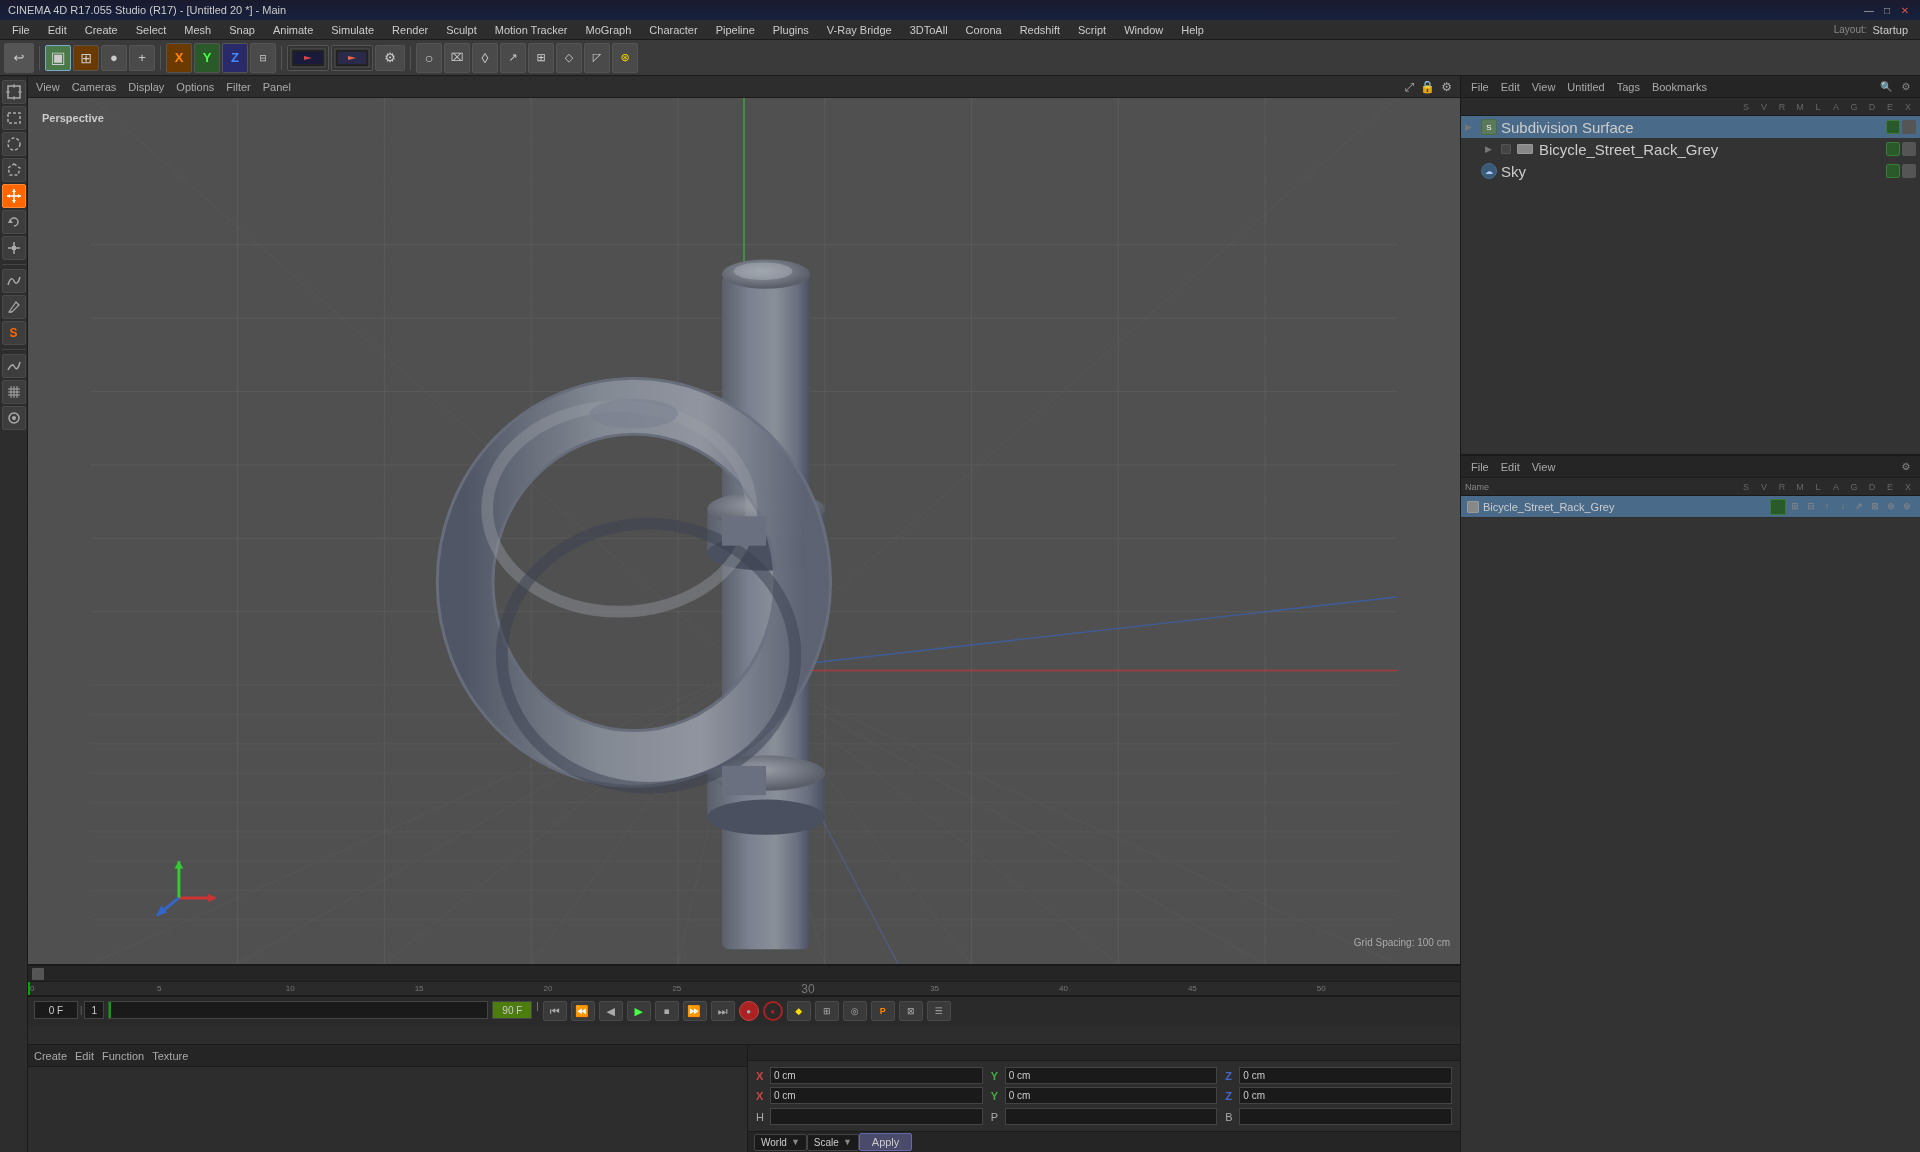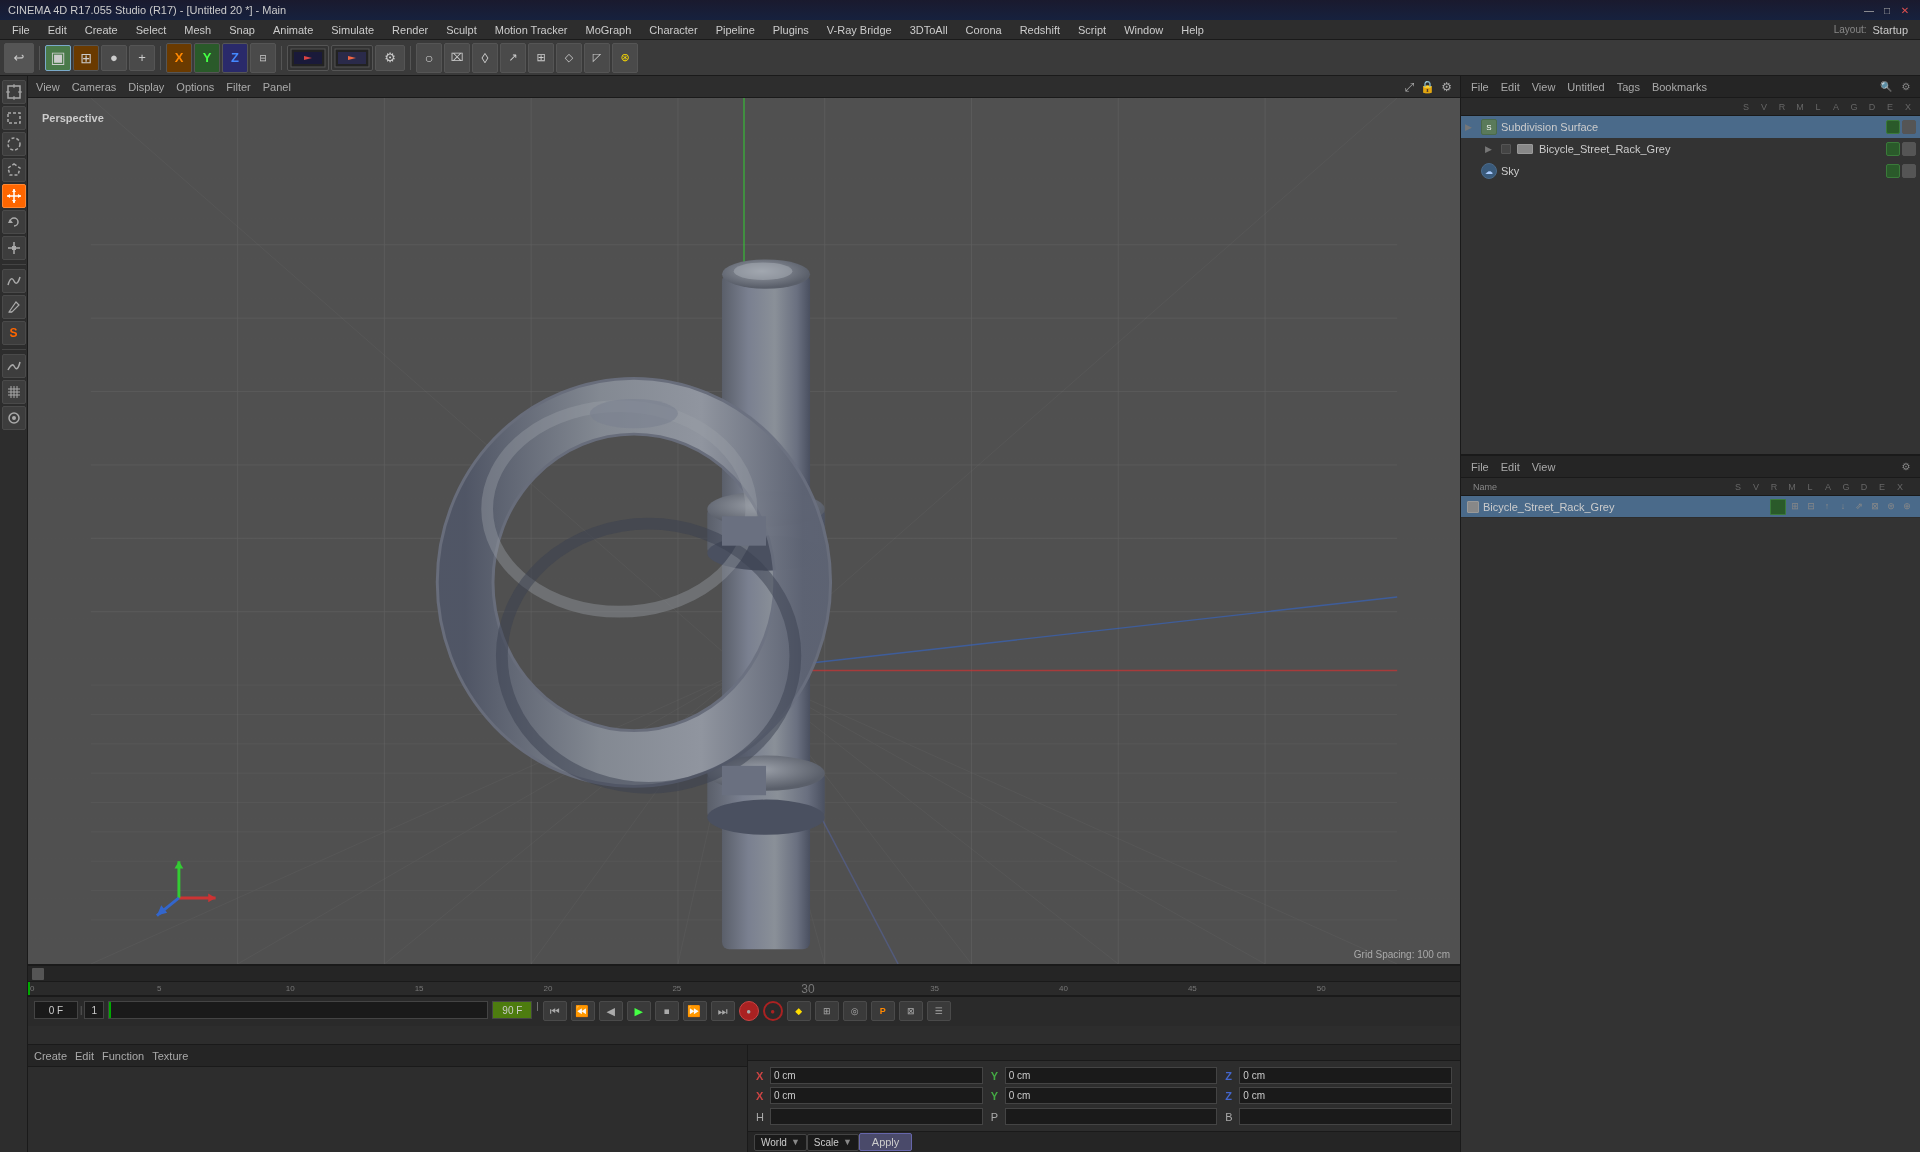--- a/index.html
+++ b/index.html
@@ -186,21 +186,21 @@
       left: 14px;
       color: #ccc;
       font-size: 11px;
       font-weight: bold;
       z-index: 10;
     }
 
     
     .grid-spacing-label {
       position: absolute;
-      bottom: 4px;
+      bottom: 16px;
       right: 10px;
       color: #aaa;
       font-size: 10px;
       z-index: 10;
     }
 
     
     #right-panel {
       width: 460px;
       background: #2d2d2d;
@@ -247,21 +247,21 @@
       cursor: pointer;
     }
     .object-item.selected { background: #4a6a8a; }
     .object-item .expand-icon {
       width: 12px;
       color: #777;
       font-size: 9px;
     }
     .object-item .obj-name {
       flex: 1;
-      font-size: 11px;
+      font-size: 15px;
       color: #ccc;
     }
     .object-item .obj-controls {
       display: flex;
       gap: 2px;
       align-items: center;
     }
     .obj-control-dot {
       width: 14px;
       height: 14px;
@@ -969,21 +969,21 @@
 
       <div class="panel-header">
         <div class="panel-menu-item">File</div>
         <div class="panel-menu-item">Edit</div>
         <div class="panel-menu-item">View</div>
         <div class="header-icon-row">
           <div class="h-icon">⚙</div>
         </div>
       </div>
 
-      <div style="height:18px; background:#2a2a2a; display:flex; align-items:center; padding:0 12px; border-bottom:1px solid #1a1a1a;">
+      <div style="height:18px; background:#2a2a2a; display:flex; align-items:center; padding:0 4px; border-bottom:1px solid #1a1a1a;">
         <span style="flex:1; font-size:9px; color:#888;">Name</span>
         <div style="display:flex; gap:2px;">
           <span style="width:16px; text-align:center; font-size:9px; color:#666;">S</span>
           <span style="width:16px; text-align:center; font-size:9px; color:#666;">V</span>
           <span style="width:16px; text-align:center; font-size:9px; color:#666;">R</span>
           <span style="width:16px; text-align:center; font-size:9px; color:#666;">M</span>
           <span style="width:16px; text-align:center; font-size:9px; color:#666;">L</span>
           <span style="width:16px; text-align:center; font-size:9px; color:#666;">A</span>
           <span style="width:16px; text-align:center; font-size:9px; color:#666;">G</span>
           <span style="width:16px; text-align:center; font-size:9px; color:#666;">D</span>

